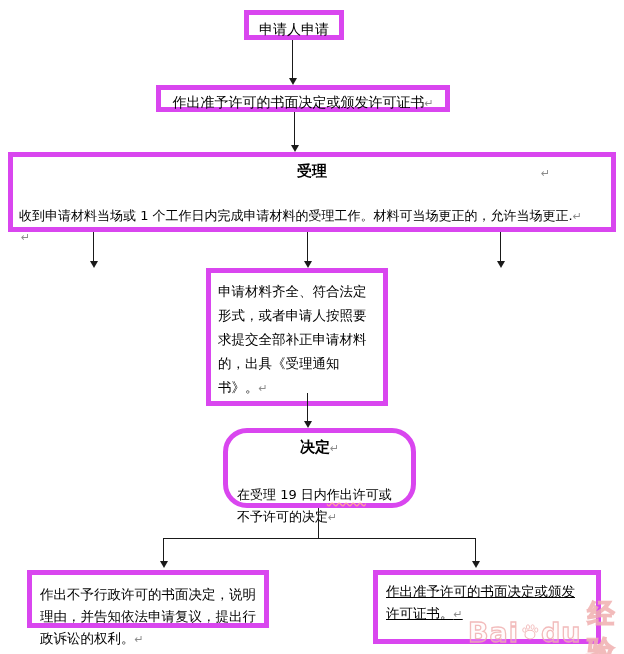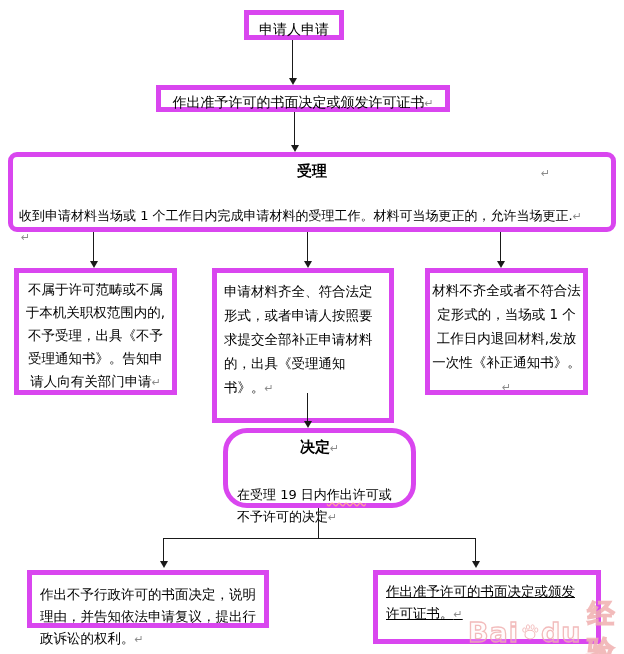--- a/index.html
+++ b/index.html
@@ -52,21 +52,21 @@
   <div class="vline" style="left:292px;top:40px;height:39px;"></div>
   <div class="arrowhead" style="left:289px;top:78px;"></div>
 
   <div class="box center" style="left:156px;top:85px;width:294px;height:27px;line-height:25px;font-size:14px;">
     <span>作出准予许可的书面决定或颁发许可证书</span><span class="ret">↵</span>
   </div>
 
   <div class="vline" style="left:294px;top:112px;height:34px;"></div>
   <div class="arrowhead" style="left:291px;top:145px;"></div>
 
-  <div class="box" style="left:8px;top:152px;width:608px;height:80px;border-radius:9px;">
+  <div class="box" style="left:8px;top:152px;width:608px;height:80px;">
     <div class="box-title">
       <span>受理</span>
       <span class="ret title-ret" style="left:528px;">↵</span>
     </div>
     <div class="body-text">
       <span>收到申请材料当场或 1 个工作日内完成申请材料的受理工作。材料可当场更正的，允许当场更正.</span><span class="ret">↵</span>
     </div>
     <div style="padding-left:8px;margin-top:3px;">
       <span class="ret">↵</span>
     </div>
@@ -74,31 +74,25 @@
 
   <div class="vline" style="left:93px;top:232px;height:30px;"></div>
   <div class="arrowhead" style="left:90px;top:261px;"></div>
 
   <div class="vline" style="left:307px;top:232px;height:30px;"></div>
   <div class="arrowhead" style="left:304px;top:261px;"></div>
 
   <div class="vline" style="left:500px;top:232px;height:30px;"></div>
   <div class="arrowhead" style="left:497px;top:261px;"></div>
 
-  <div class="box center" style="left:14px;top:268px;width:163px;height:127px;padding:5px 3px;line-height:23px;font-size:13.5px;">
-    <span>不属于许可范畴或不属于本机关职权范围内的,不予受理，出具《不予受理通知书》。告知申请人向有关部门申请</span><span class="ret">↵</span>
-  </div>
 
-  <div class="box" style="left:212px;top:268px;width:182px;height:155px;padding:6px 7px;line-height:24px;font-size:13.5px;">
+  <div class="box" style="left:206px;top:268px;width:182px;height:138px;padding:6px 7px;line-height:24px;font-size:13.5px;">
     <span>申请材料齐全、符合法定形式，或者申请人按照要求提交全部补正申请材料的，出具《受理通知书》。</span><span class="ret">↵</span>
   </div>
 
-  <div class="box center" style="left:425px;top:268px;width:163px;height:127px;padding:5px 2px;line-height:24px;font-size:13.5px;">
-    <span>材料不齐全或者不符合法定形式的，当场或 1 个工作日内退回材料,发放一次性《补正通知书》。</span><span class="ret">↵</span>
-  </div>
 
   <div class="vline" style="left:307px;top:393px;height:29px;"></div>
   <div class="arrowhead" style="left:304px;top:421px;"></div>
 
   <div class="box" style="left:223px;top:428px;width:193px;height:80px;border-radius:24px;">
     <div class="box-title">
       <span>决定</span><span class="ret">↵</span>
     </div>
     <div class="body-text" style="padding:2px 9px 0 9px;line-height:22px;">
       <span>在受理 19 日内</span><span class="misspell">作出许</span><span>可或不予许可的决定</span><span class="ret">↵</span>

